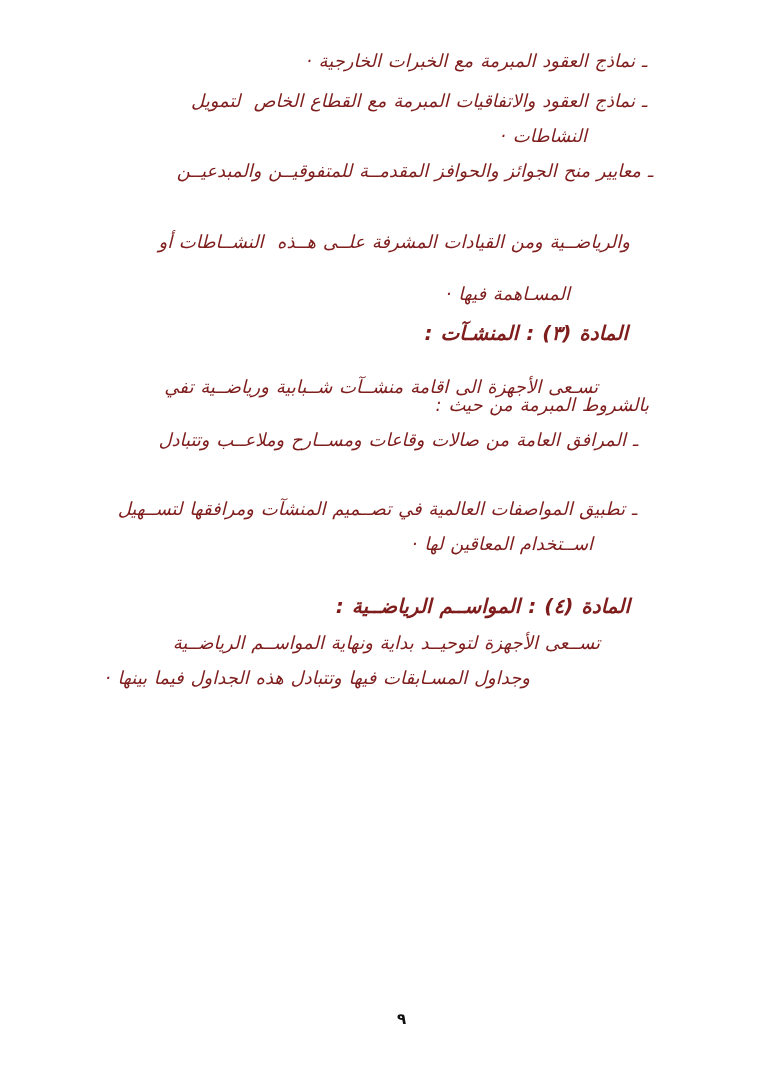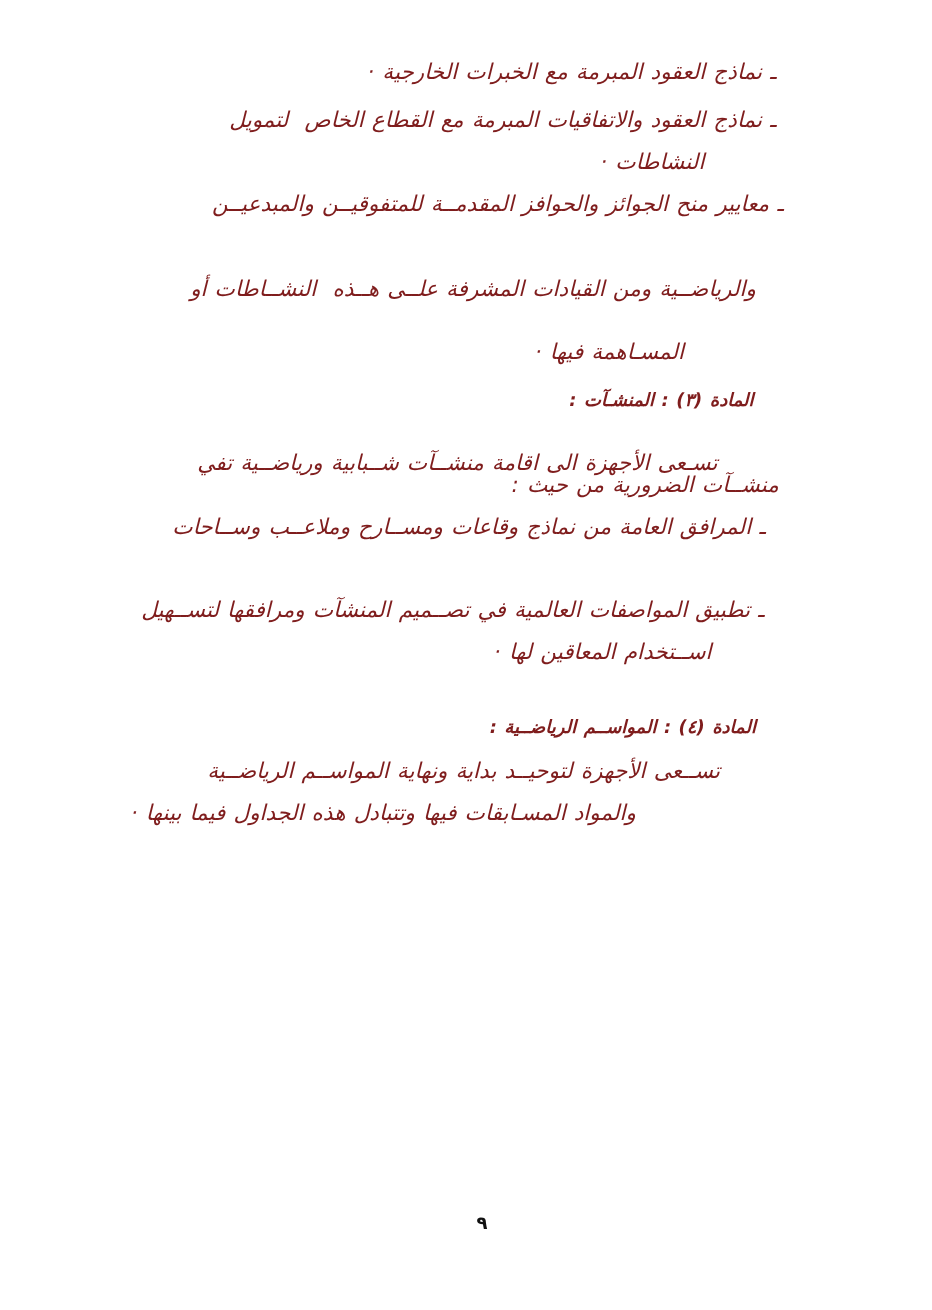--- a/index.html
+++ b/index.html
@@ -24,21 +24,21 @@
     white-space: pre;
     font-size: 18px;
     line-height: 26px;
     letter-spacing: 0px;
     word-spacing: 1px;
     color: #7f1d1d;
     font-style: italic;
   }
   .heading {
     font-weight: 700;
-    font-size: 15px;
+    font-size: 20px;
   }
   .pagenum {
     position: absolute;
     direction: rtl;
     font-size: 15px;
     font-weight: 700;
     color: #111;
   }
 </style>
 </head>
@@ -48,24 +48,24 @@
 
   <div class="line" style="top:48px;  right:130px;">ـ نماذج العقود المبرمة مع الخبرات الخارجية ·</div>
   <div class="line" style="top:88px;  right:130px;">ـ نماذج العقود والاتفاقيات المبرمة مع القطاع الخاص  لتمويل</div>
   <div class="line" style="top:123px; right:190px;">النشاطات ·</div>
   <div class="line" style="top:158px; right:124px;">ـ معايير منح الجوائز والحوافز المقدمــة للمتفوقيــن والمبدعيــن</div>
   <div class="line" style="top:229px; right:147px;">والرياضــية ومن القيادات المشرفة علــى هــذه  النشــاطات أو</div>
   <div class="line" style="top:257px; right:207px;margin-top:24px;">المسـاهمة فيها ·</div>
 
   <div class="line heading" style="top:320px; right:149px;">المادة (٣) : المنشـآت :</div>
   <div class="line" style="top:374px; right:179px;">تسـعى الأجهزة الى اقامة منشــآت شــبابية ورياضــية تفي</div>
-  <div class="line" style="top:392px; right:128px;">منشــآت الضرورية من حيث :</div>
-  <div class="line" style="top:427px; right:139px;">ـ المرافق العامة من نماذج وقاعات ومســارح وملاعــب وســاحات</div>
+  <div class="line" style="top:392px; right:128px;">بالشروط المبرمة من حيث :</div>
+  <div class="line" style="top:427px; right:139px;">ـ المرافق العامة من صالات وقاعات ومســارح وملاعــب وتتبادل</div>
   <div class="line" style="top:496px; right:140px;">ـ تطبيق المواصفات العالمية في تصــميم المنشآت ومرافقها لتســهيل</div>
   <div class="line" style="top:531px; right:184px;">اســتخدام المعاقين لها ·</div>
 
   <div class="line heading" style="top:593px; right:147px;">المادة (٤) : المواســم الرياضــية :</div>
   <div class="line" style="top:630px; right:177px;">تســعى الأجهزة لتوحيــد بداية ونهاية المواســم الرياضــية</div>
-  <div class="line" style="top:665px; right:247px;">والمواد المسـابقات فيها وتتبادل هذه الجداول فيما بينها ·</div>
+  <div class="line" style="top:665px; right:247px;">وجداول المسـابقات فيها وتتبادل هذه الجداول فيما بينها ·</div>
 
   <div class="pagenum" style="top:1010px; left:397px;">٩</div>
 
 </div>
 
 </body></html>

